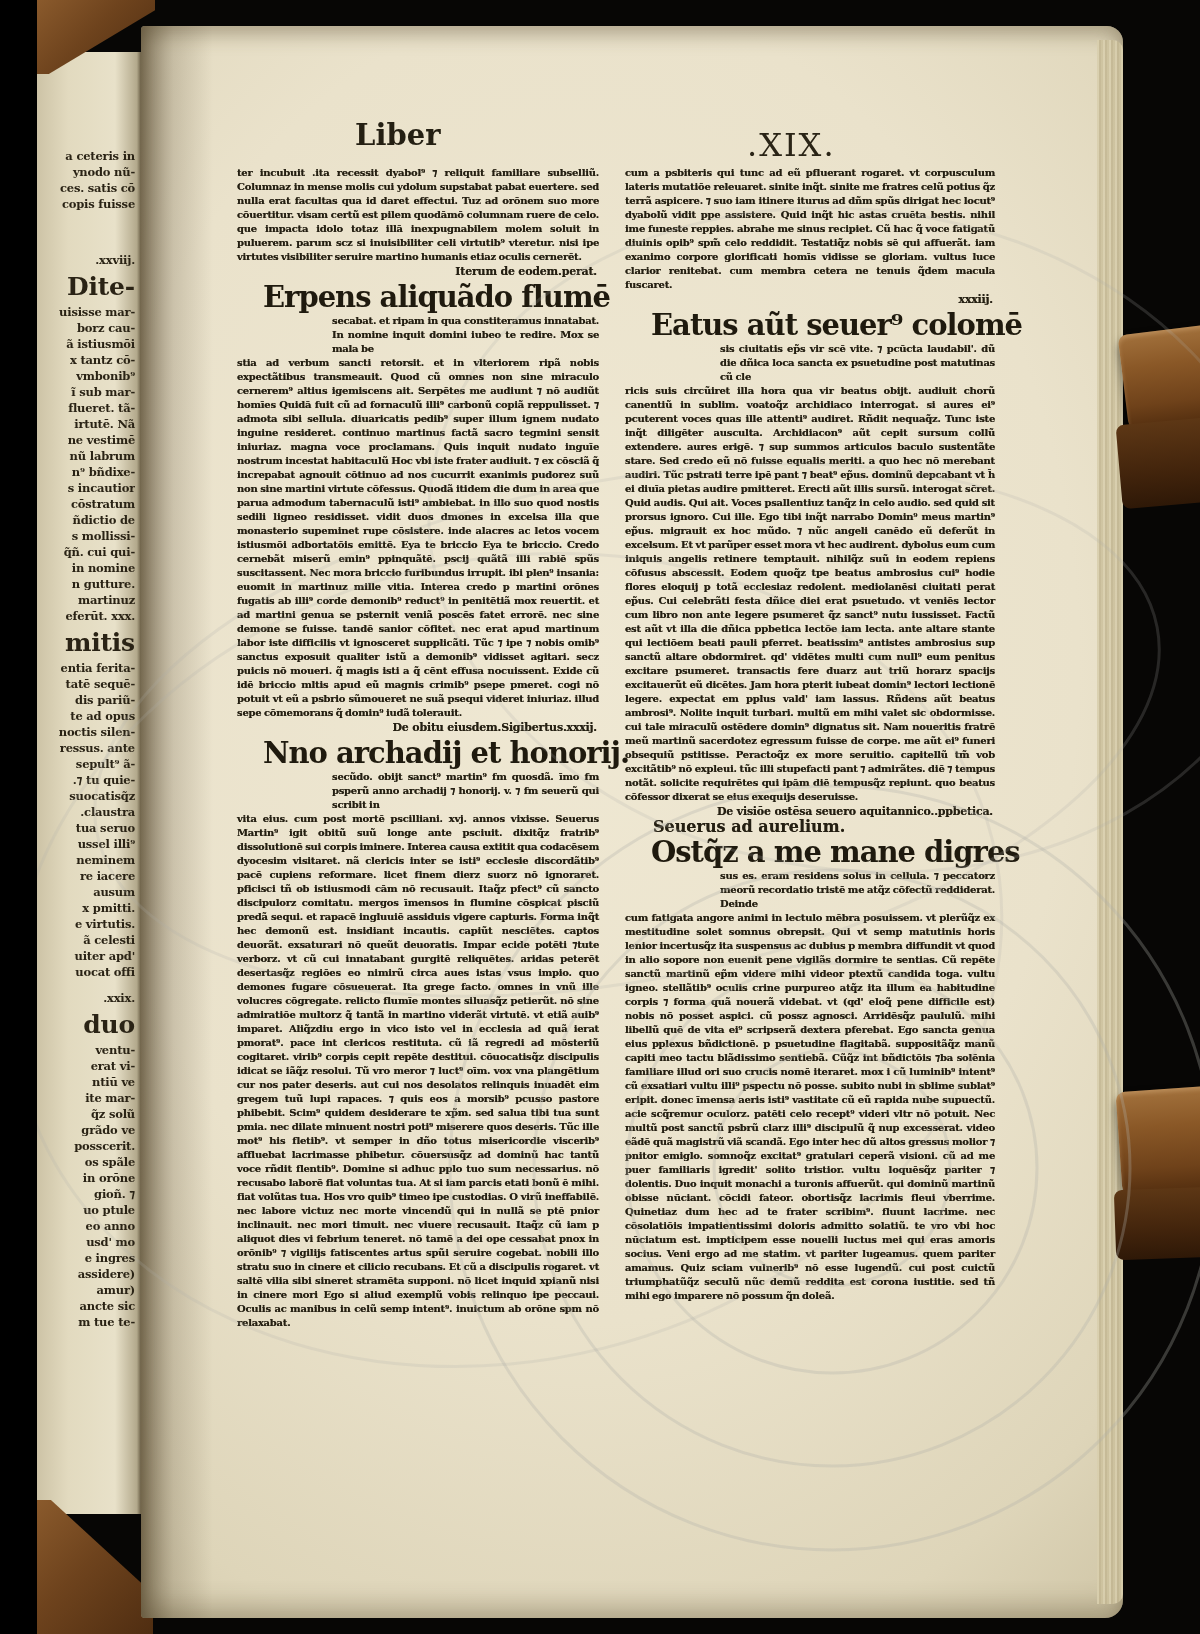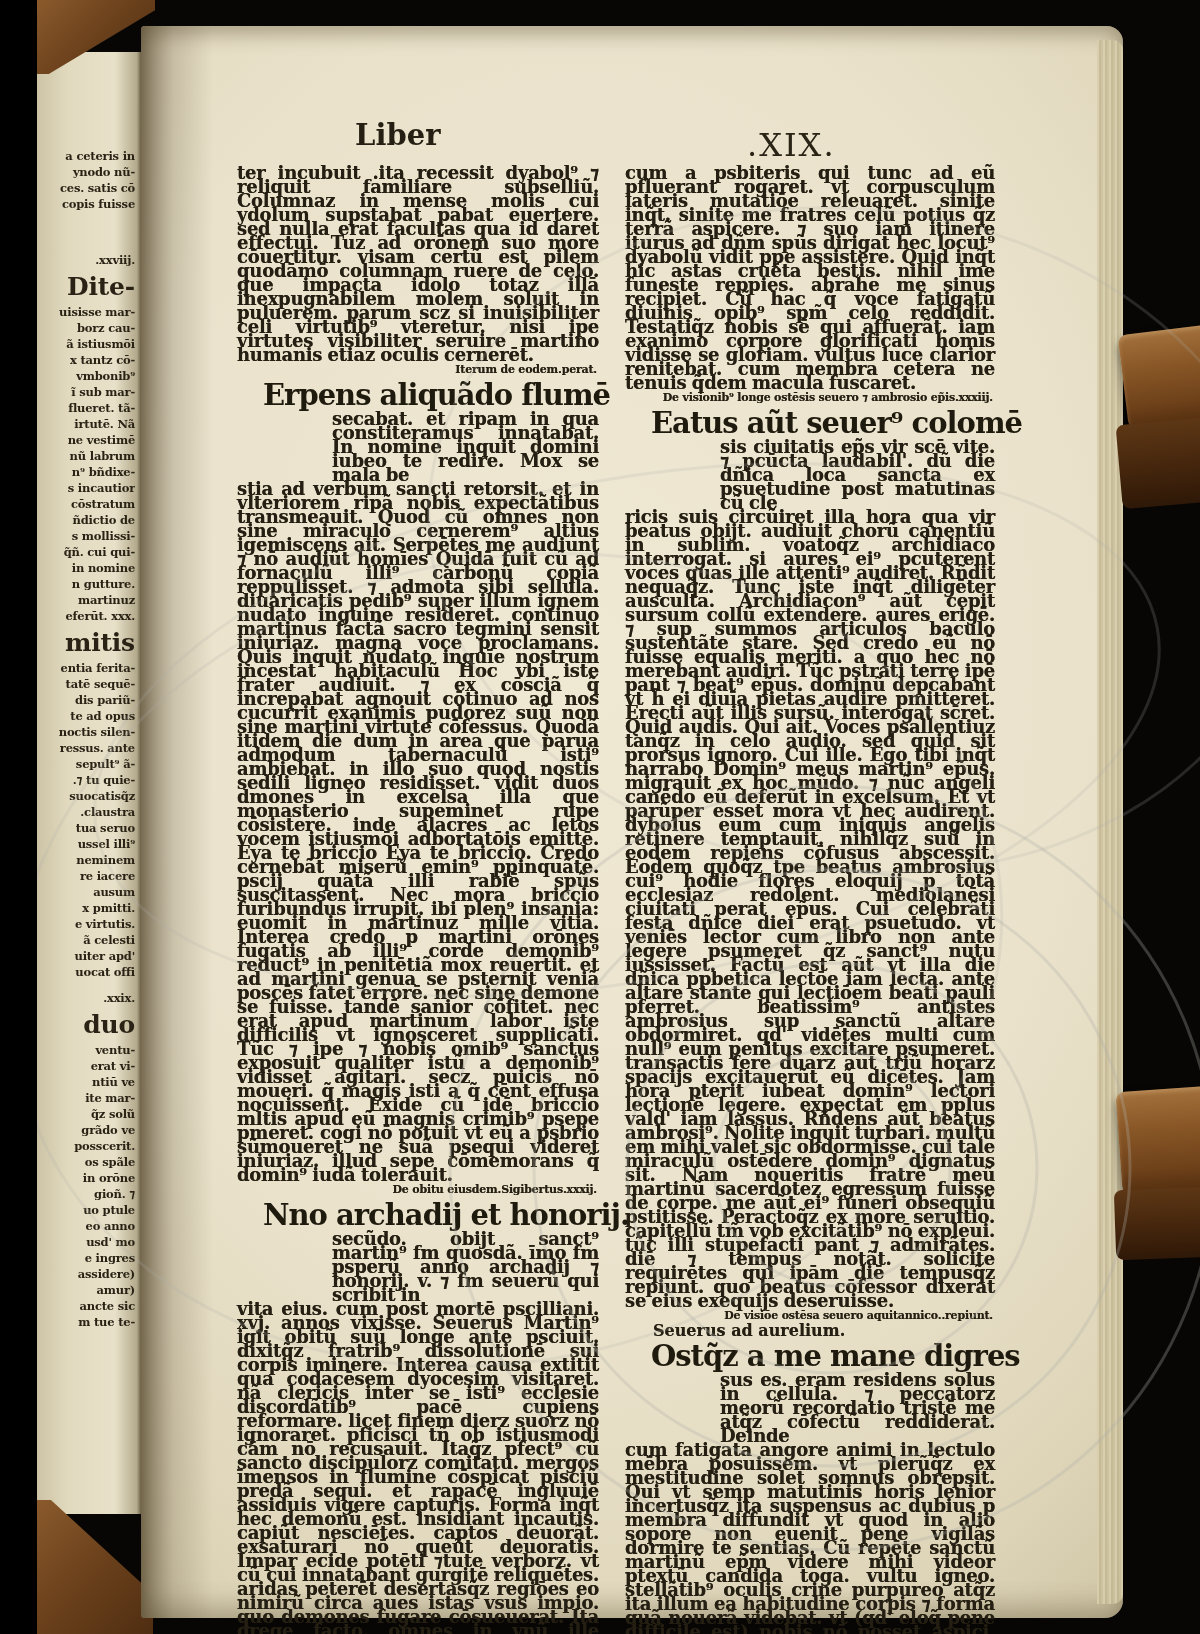--- a/index.html
+++ b/index.html
@@ -32,21 +32,21 @@
     background:repeating-linear-gradient(90deg,#d9cfae 0 2px,#c4b894 2px 4px,#cdc29e 4px 6px);
     opacity:.9;border-radius:0 10px 10px 0;}
   
   .running-head-left{position:absolute;left:214px;top:92px;font-size:29px;font-weight:700;color:#241f12;}
   .running-head-right{position:absolute;left:606px;top:100px;font-size:32px;font-weight:400;
     letter-spacing:2px;color:#2a2416;}
   
   .col{position:absolute;top:140px;color:#241f12;}
   .col-left{left:96px;width:362px;}
   .col-right{left:484px;width:370px;}
-  .body{margin:0;font-size:18px;font-weight:700;line-height:14px;text-align:justify;
+  .body{margin:0;font-size:10px;font-weight:700;line-height:14px;text-align:justify;
     letter-spacing:-.25px;word-spacing:-.6px;text-shadow:0 0 .4px rgba(35,28,14,.75);}
   .lead{margin-left:95px;}
   .rubric{display:flex;justify-content:flex-end;font-size:11px;font-weight:700;
     line-height:15px;letter-spacing:-.2px;padding-left:16px;text-shadow:0 0 .4px rgba(35,28,14,.7);}
   .rubric .num{padding-right:2px;}
   .attribution{font-size:16px;font-weight:700;line-height:15px;padding-left:28px;
     text-shadow:0 0 .4px rgba(35,28,14,.7);}
   .chapter-heading{margin:1px 0 0 26px;font-size:29px;font-weight:700;line-height:34px;
     letter-spacing:-1px;color:#1f1a0e;white-space:nowrap;}
   
@@ -168,29 +168,28 @@
         <span class="num">xxxij.</span>
       </div>
       <h2 class="chapter-heading">Nno archadij et honorij.</h2>
       <p class="body lead">secũdo. obijt sanct⁹ martin⁹ fm quosdã. īmo fm psperũ anno archadij ⁊ honorij. v. ⁊ fm seuerũ qui scribit in</p>
       <p class="body">vita eius. cum post mortē pscilliani. xvj. annos vixisse. Seuerus Martin⁹ igit obitũ suũ longe ante psciuit. dixitq̃z fratrib⁹ dissolutionē sui corpis iminere. Interea causa extitit qua codacēsem dyocesim visitaret. nã clericis inter se isti⁹ ecclesie discordãtib⁹ pacē cupiens reformare. licet finem dierz suorz nō ignoraret. pficisci tñ ob istiusmodi cām nō recusauit. Itaq̃z pfect⁹ cũ sancto discipulorz comitatu. mergos īmensos in flumine cōspicat pisciũ predã sequi. et rapacē ingluuiē assiduis vigere capturis. Forma inq̃t hec demonũ est. insidiant incautis. capiũt nesciētes. captos deuorãt. exsaturari nō queũt deuoratis. Impar ecide potēti ⁊tute verborz. vt cũ cui innatabant gurgitē reliquētes. aridas peterēt desertasq̃z regiōes eo nimirũ circa aues istas vsus impio. quo demones fugare cōsueuerat. Ita grege facto. omnes in vnũ ille volucres cōgregate. relicto flumīe montes siluasq̃z petierũt. nō sine admiratiōe multorz q̃ tantã in martino viderãt virtutē. vt etiã auib⁹ imparet. Aliq̃zdiu ergo in vico isto vel in ecclesia ad quã ierat pmorat⁹. pace int clericos restituta. cũ iã regredi ad mōsteriũ cogitaret. virib⁹ corpis cepit repēte destitui. cōuocatisq̃z discipulis idicat se iãq̃z resolui. Tũ vro meror ⁊ luct⁹ oīm. vox vna plangētium cur nos pater deseris. aut cui nos desolatos relinquis inuadēt eim gregem tuũ lupi rapaces. ⁊ quis eos a morsib⁹ pcusso pastore phibebit. Scim⁹ quidem desiderare te xp̃m. sed salua tibi tua sunt pmia. nec dilate minuent nostri poti⁹ miserere quos deseris. Tũc ille mot⁹ his fletib⁹. vt semper in dño totus misericordie viscerib⁹ affluebat lacrimasse phibetur. cōuersusq̃z ad dominũ hac tantũ voce rñdit flentib⁹. Domine si adhuc pplo tuo sum necessarius. nō recusabo laborē fiat voluntas tua. At si iam parcis etati bonũ ē mihi. fiat volũtas tua. Hos vro quib⁹ timeo ipe custodias. O virũ ineffabilē. nec labore victuz nec morte vincendũ qui in nullã se ptē pnior inclinauit. nec mori timuit. nec viuere recusauit. Itaq̃z cũ iam p aliquot dies vi febrium teneret. nō tamē a dei ope cessabat pnox in orōnib⁹ ⁊ vigilijs fatiscentes artus spũi seruire cogebat. nobili illo stratu suo in cinere et cilicio recubans. Et cũ a discipulis rogaret. vt saltē vilia sibi sineret stramēta supponi. nō licet inquid xpianũ nisi in cinere mori Ego si aliud exemplũ vobis relinquo ipe peccaui. Oculis ac manibus in celũ semp intent⁹. inuictum ab orōne spm nō relaxabat.</p>
     </div>
 
     <div class="col col-right">
       <p class="body">cum a psbiteris qui tunc ad eũ pfluerant rogaret. vt corpusculum lateris mutatiōe releuaret. sinite inq̃t. sinite me fratres celũ potius q̃z terrã aspicere. ⁊ suo iam itinere iturus ad dñm spũs dirigat hec locut⁹ dyabolũ vidit ppe assistere. Quid inq̃t hic astas cruēta bestis. nihil ime funeste reppies. abrahe me sinus recipiet. Cũ hac q̃ voce fatigatũ diuinis opib⁹ spm̃ celo reddidit. Testatiq̃z nobis sē qui affuerãt. iam exanimo corpore glorificati homīs vidisse se gloriam. vultus luce clarior renitebat. cum membra cetera ne tenuis q̃dem macula fuscaret.</p>
       <div class="rubric">
-        <span>De visionib⁹ longe ostēsis seuero ⁊ ambrosio ep̃is.</span>
         <span class="num">xxxiij.</span>
       </div>
       <h2 class="chapter-heading">Eatus aũt seuer⁹ colomē</h2>
       <p class="body lead">sis ciuitatis ep̃s vir scē vite. ⁊ pcūcta laudabil'. dũ die dñica loca sancta ex psuetudine post matutinas cũ cle</p>
       <p class="body">ricis suis circũiret illa hora qua vir beatus obijt. audiuit chorũ canentiũ in sublim. voatoq̃z archidiaco interrogat. si aures ei⁹ pcuterent voces quas ille attenti⁹ audiret. Rñdit nequaq̃z. Tunc iste inq̃t diligēter ausculta. Archidiacon⁹ aũt cepit sursum collũ extendere. aures erigē. ⁊ sup summos articulos baculo sustentãte stare. Sed credo eũ nō fuisse equalis meriti. a quo hec nō merebant audiri. Tũc pstrati terre ipē pant ⁊ beat⁹ ep̃us. dominũ depcabant vt h̄ ei diuīa pietas audire pmitteret. Erecti aũt illis sursũ. interogat sc̄ret. Quid audis. Qui ait. Voces psallentiuz tanq̃z in celo audio. sed quid sit prorsus ignoro. Cui ille. Ego tibi inq̃t narrabo Domin⁹ meus martin⁹ ep̃us. migrauit ex hoc mũdo. ⁊ nũc angeli canēdo eũ deferũt in excelsum. Et vt parũper esset mora vt hec audirent. dybolus eum cum iniquis angelis retinere temptauit. nihilq̃z suũ in eodem repiens cōfusus abscessit. Eodem quoq̃z tpe beatus ambrosius cui⁹ hodie flores eloquij p totã ecclesiaz redolent. mediolanēsi ciuitati perat ep̃us. Cui celebrãti festa dñice diei erat psuetudo. vt veniēs lector cum libro non ante legere psumeret q̃z sanct⁹ nutu iussisset. Factũ est aũt vt illa die dñica ppbetica lectōe iam lecta. ante altare stante qui lectiōem beati pauli pferret. beatissim⁹ antistes ambrosius sup sanctũ altare obdormiret. qd' vidētes multi cum null⁹ eum penitus excitare psumeret. transactis fere duarz aut triũ horarz spacijs excitauerũt eũ dicētes. Jam hora pterit iubeat domin⁹ lectori lectionē legere. expectat em pplus vald' iam lassus. Rñdens aũt beatus ambrosi⁹. Nolite inquit turbari. multũ em mihi valet sic obdormisse. cui tale miraculũ ostēdere domin⁹ dignatus sit. Nam noueritis fratrē meũ martinũ sacerdotez egressum fuisse de corpe. me aũt ei⁹ funeri obsequiũ pstitisse. Peractoq̃z ex more seruitio. capitellũ tm̃ vob excitãtib⁹ nō expleui. tũc illi stupefacti pant ⁊ admirãtes. diē ⁊ tempus notãt. solicite requirētes qui ipām diē tempusq̃z repiunt. quo beatus cōfessor dixerat se eius exequijs deseruisse.</p>
       <div class="rubric">
         <span>De visiōe ostēsa seuero aquitannico.</span>
-        <span class="num">.repiunt.</span>
+        <span class="num">.ppbetica.</span>
       </div>
       <div class="attribution">Seuerus ad aurelium.</div>
       <h2 class="chapter-heading">Ostq̃z a me mane digres</h2>
       <p class="body lead">sus es. eram residens solus in cellula. ⁊ peccatorz meorũ recordatio tristē me atq̃z cōfectũ reddiderat. Deinde</p>
       <p class="body">cum fatigata angore animi in lectulo mēbra posuissem. vt plerũq̃z ex mestitudine solet somnus obrepsit. Qui vt semp matutinis horis lenior incertusq̃z ita suspensus ac dubius p membra diffundit vt quod in alio sopore non euenit pene vigilãs dormire te sentias. Cũ repēte sanctũ martinũ ep̃m videre mihi videor ptextũ candida toga. vultu igneo. stellãtib⁹ oculis crine purpureo atq̃z ita illum ea habitudine corpis ⁊ forma quã nouerã videbat. vt (qd' eloq̃ pene difficile est) nobis nō posset aspici. cũ possz agnosci. Arridēsq̃z paululũ. mihi libellũ quē de vita ei⁹ scripserã dextera pferebat. Ego sancta genua eius pplexus bñdictionē. p psuetudine flagitabã. suppositãq̃z manũ capiti meo tactu blãdissimo sentiebã. Cũq̃z int bñdictōis ⁊ba solēnia familiare illud ori suo crucis nomē iteraret. mox i cũ luminib⁹ intent⁹ cũ exsatiari vultu illi⁹ pspectu nō posse. subito nubi in sblime sublat⁹ eripit. donec īmensa aeris isti⁹ vastitate cũ eũ rapida nube supuectũ. acie scq̃remur oculorz. patēti celo recept⁹ videri vltr nō potuit. Nec multũ post sanctũ psbrũ clarz illi⁹ discipulũ q̃ nup excesserat. video eãdē quã magistrũ viã scandã. Ego inter hec dũ altos gressus molior ⁊ pnitor emiglo. somnoq̃z excitat⁹ gratulari ceperã visioni. cũ ad me puer familiaris igredit' solito tristior. vultu loquēsq̃z pariter ⁊ dolentis. Duo inquit monachi a turonis affuerũt. qui dominũ martinũ obisse nūciant. cōcidi fateor. obortisq̃z lacrimis fleui vberrime. Quinetiaz dum hec ad te frater scribim⁹. fluunt lacrime. nec cōsolatiōis impatientissimi doloris admitto solatiũ. te vro vbi hoc nūciatum est. impticipem esse nouelli luctus mei qui eras amoris socius. Veni ergo ad me statim. vt pariter lugeamus. quem pariter amamus. Quiz sciam vulnerib⁹ nō esse lugendũ. cui post cuictũ triumphatũq̃z seculũ nũc demũ reddita est corona iustitie. sed tñ mihi ego imparere nō possum q̃n doleã.</p>
     </div>
   </div>
 
   <div class="strap strap-1">
     <div class="strap-face"></div>

